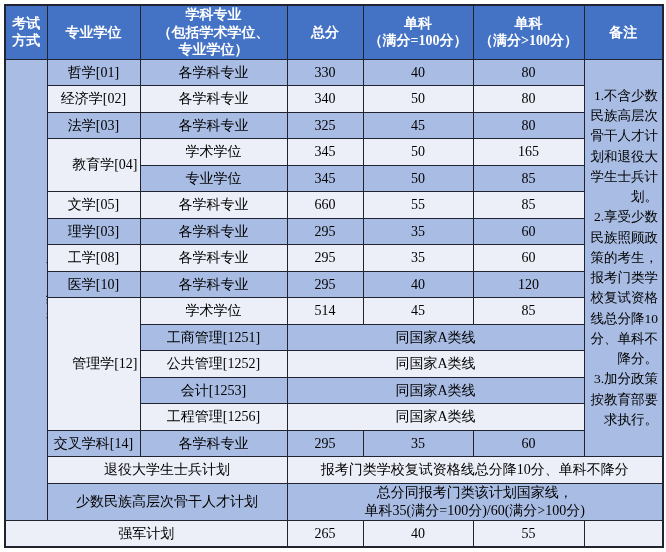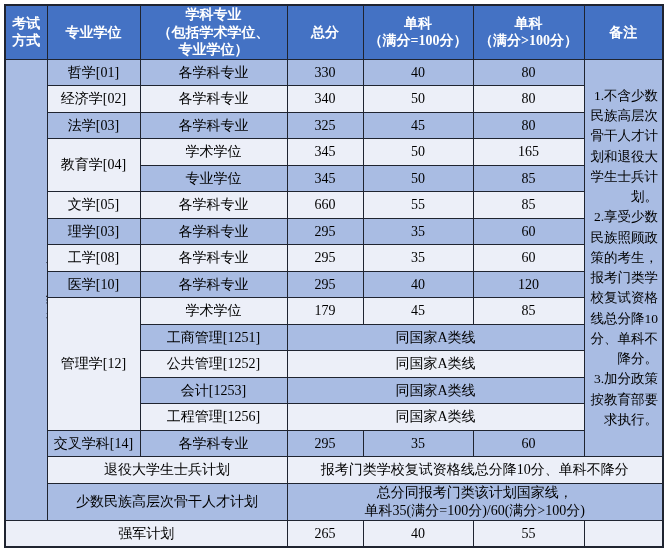--- a/index.html
+++ b/index.html
@@ -36,21 +36,21 @@
   .score-table tbody tr.tall { height: 36px; }
   .score-table tbody tr.bottom { height: 26px; }
   .score-table th {
     background: var(--header-bg, #4472C4);
     color: var(--header-text, #ffffff);
     font-weight: bold;
   }
   tr.dark > td { background: var(--stripe-dark, #A9BCE3); margin-left: 26px; }
   tr.light > td { background: var(--stripe-light, #ECEFF8); }
   td.cell-dark { background: var(--stripe-dark, #A9BCE3) !important; padding-left: 40px; }
-  td.cell-light { background: var(--stripe-light, #ECEFF8) !important; }
+  td.cell-light { background: var(--stripe-light, #ECEFF8) !important; text-align: right; }
   .pre { white-space: pre-line; }
   td.remarks {
     text-align: right;
     padding: 3px 4px;
     font-size: 13.5px;
     line-height: 1.5;
     vertical-align: middle;
     word-break: break-all;
   }
 </style>
@@ -148,21 +148,21 @@
       <tr class="dark">
         <td>医学[10]</td>
         <td>各学科专业</td>
         <td>295</td>
         <td>40</td>
         <td>120</td>
       </tr>
       <tr class="light">
         <td rowspan="5" class="cell-light">管理学[12]</td>
         <td>学术学位</td>
-        <td>179</td>
+        <td>514</td>
         <td>45</td>
         <td>85</td>
       </tr>
       <tr class="dark">
         <td>工商管理[1251]</td>
         <td colspan="3">同国家A类线</td>
       </tr>
       <tr class="light">
         <td>公共管理[1252]</td>
         <td colspan="3">同国家A类线</td>

